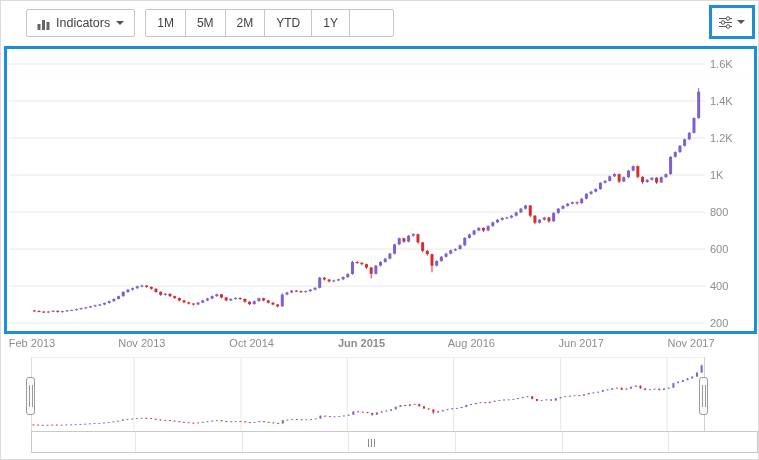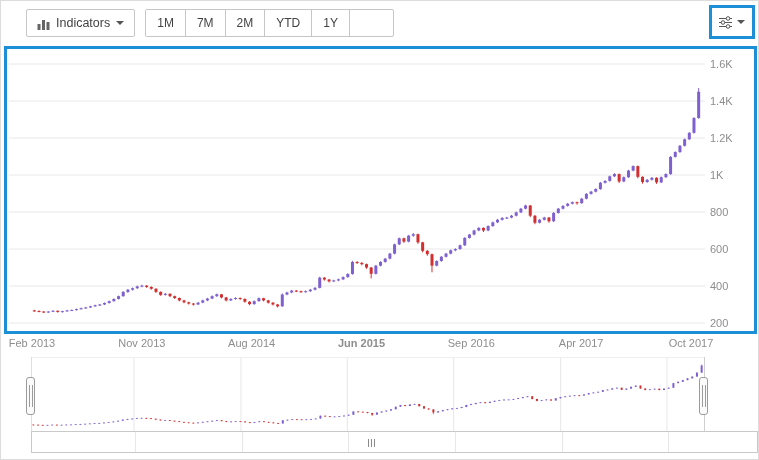--- a/index.html
+++ b/index.html
@@ -55,21 +55,21 @@
             <rect x="5" y="3" width="3" height="10"></rect>
             <rect x="9.5" y="5" width="3" height="8"></rect>
         </svg>
       </span>
       <span>Indicators</span>
       <span class="caret"></span>
     </button>
 
     <div id="period-group">
         <button class="pbtn">1M</button>
-        <button class="pbtn">7M</button>
+        <button class="pbtn">5M</button>
         <button class="pbtn">2M</button>
         <button class="pbtn">YTD</button>
         <button class="pbtn">1Y</button>
         <button class="pbtn active">ALL</button>
       </div>
 
     <div class="settings-highlight">
       <button class="settings-btn">
         <span style="display:inline-flex;">
           <svg width="13" height="13" viewBox="0 0 13 13" stroke="#555" fill="#fff">
@@ -389,25 +389,25 @@
         <line x1="686.9825174825174" y1="68.28" x2="686.9825174825174" y2="84.56" stroke="#7e60cf" stroke-width="1"></line>
         <rect x="685.4825174825174" y="69.02000000000001" width="3" height="14.799999999999983" fill="#7e60cf"></rect>
         <line x1="691.6608391608391" y1="39.05000000000001" x2="691.6608391608391" y2="69.75999999999999" stroke="#7e60cf" stroke-width="1"></line>
         <rect x="690.1608391608391" y="42.75" width="3" height="26.27000000000001" fill="#7e60cf"></rect>
       </svg>
   </div>
 
   <div id="x-axis-labels">
       <span style="left: 28px;">Feb 2013</span>
       <span style="left: 137.833px; text-align: right;">Nov 2013</span>
-      <span style="left: 247.667px;">Aug 2014</span>
+      <span style="left: 247.667px;">Oct 2014</span>
       <span style="left: 357.5px; font-weight: bold;">Jun 2015</span>
-      <span style="left: 467.333px;">Sep 2016</span>
-      <span style="left: 577.167px;">Apr 2017</span>
-      <span style="left: 687px;">Oct 2017</span>
+      <span style="left: 467.333px;">Aug 2016</span>
+      <span style="left: 577.167px;">Jun 2017</span>
+      <span style="left: 687px;">Nov 2017</span>
     </div>
 
   <div id="nav-wrap">
     <svg id="nav-svg" width="673" height="74" style="position:absolute;left:0;top:0;">
         <line x1="102.969" y1="0" x2="102.969" y2="74" stroke="#e7e7e7"></line>
         <line x1="209.976" y1="0" x2="209.976" y2="74" stroke="#e7e7e7"></line>
         <line x1="316.31" y1="0" x2="316.31" y2="74" stroke="#e7e7e7"></line>
         <line x1="422.644" y1="0" x2="422.644" y2="74" stroke="#e7e7e7"></line>
         <line x1="529.6510000000001" y1="0" x2="529.6510000000001" y2="74" stroke="#e7e7e7"></line>
         <line x1="635.985" y1="0" x2="635.985" y2="74" stroke="#e7e7e7"></line>

